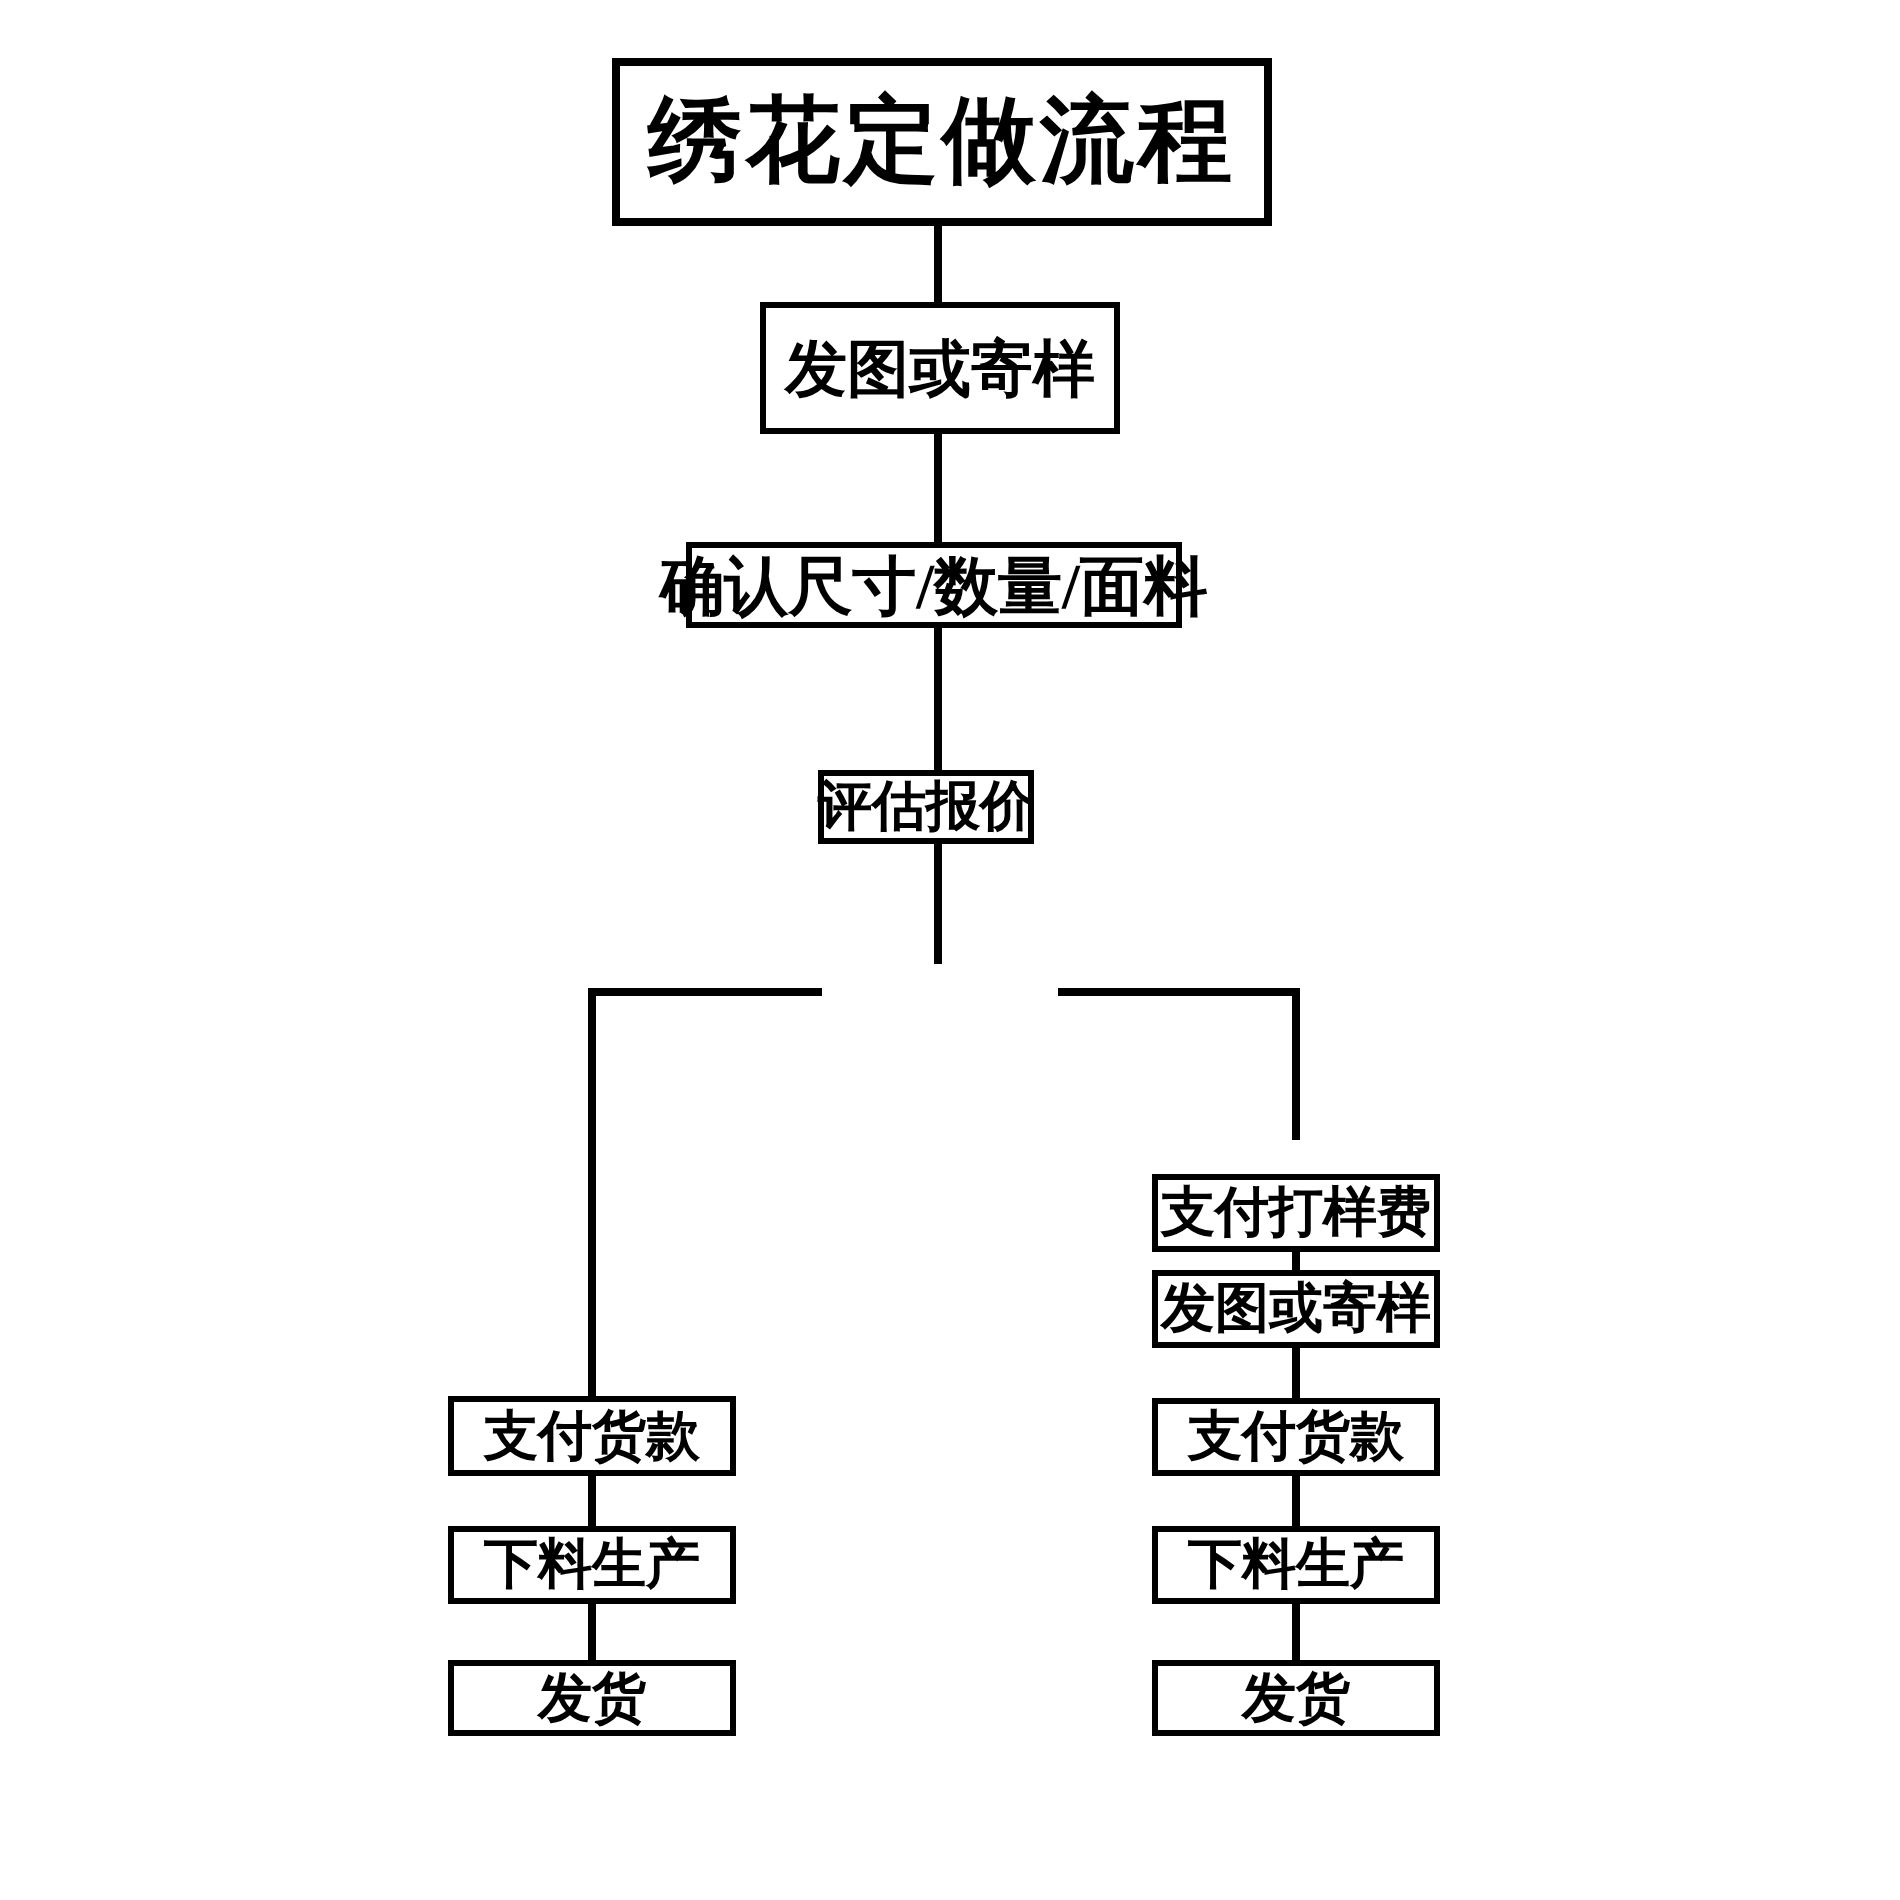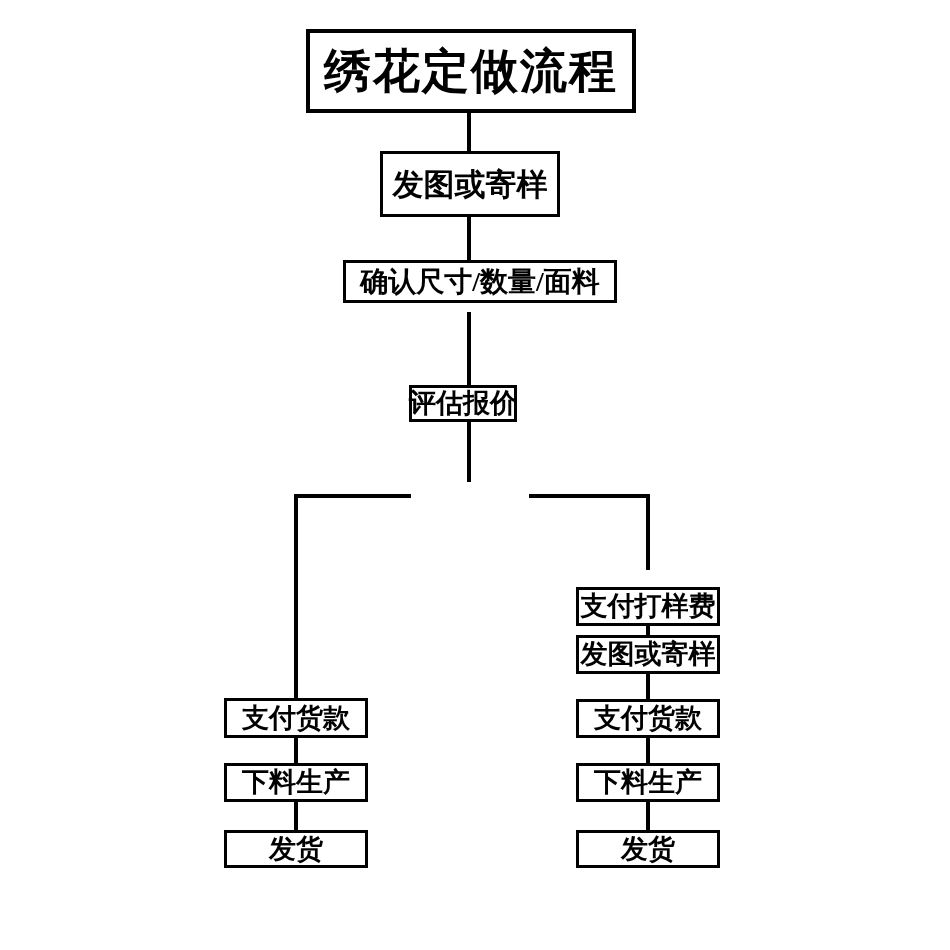--- a/index.html
+++ b/index.html
@@ -28,21 +28,21 @@
     white-space: nowrap;
     line-height: 1;
   }
   .line {
     position: absolute;
     background: #000000;
   }
   
   .n-title   { left:306px; top:29px;  width:330px; height:84px; border-width:4px; font-size:47px; letter-spacing:2px; }
   .n-send    { left:380px; top:151px; width:180px; height:66px; font-size:31px; }
-  .n-confirm { left:343px; top:260px; width:274px; height:43px; font-size:28px; }
+  .n-confirm { left:343px; top:271px; width:248px; height:43px; font-size:32px; }
   .n-quote   { left:409px; top:385px; width:108px; height:37px; font-size:27px; }
   .n-deal    { left:409px; top:480px; width:122px; height:37px; font-size:27px; }
   .col-right { left:576px; width:144px; height:39px; font-size:27px; }
   .n-r1 { top:568px;margin-top:19px; }
   .n-r2 { top:635px; }
   .n-r3 { top:699px; }
   .n-r4 { top:763px; }
   .n-r5 { top:830px; height:38px; }
   .col-left { left:224px; width:144px; height:39px; font-size:27px; }
   .n-l1 { top:698px; height:40px; }

